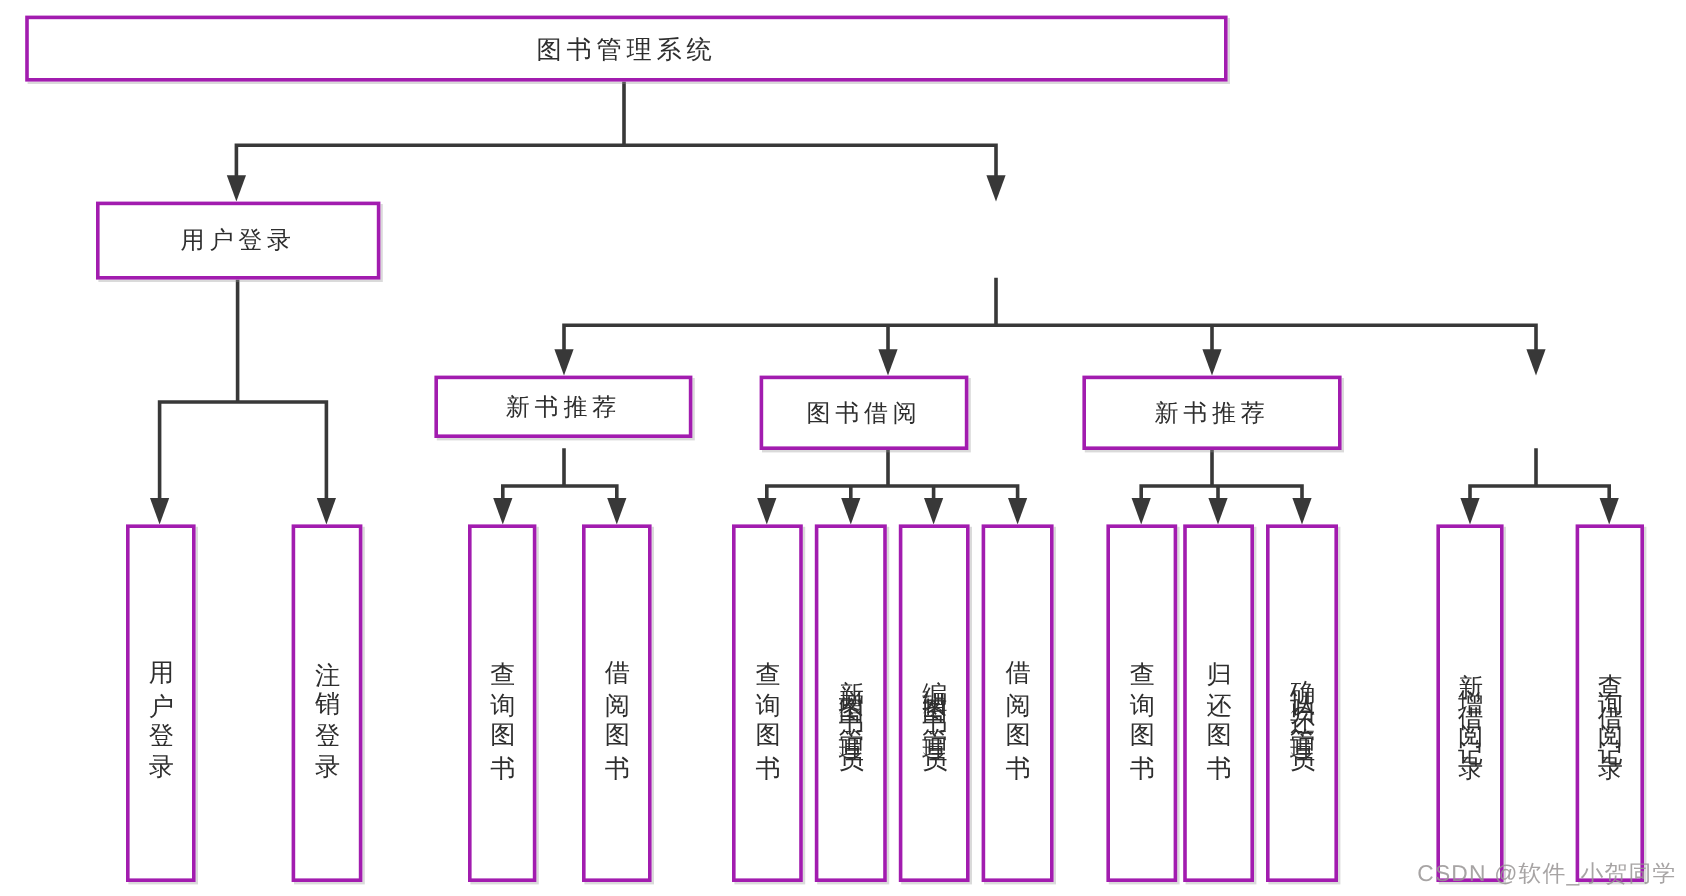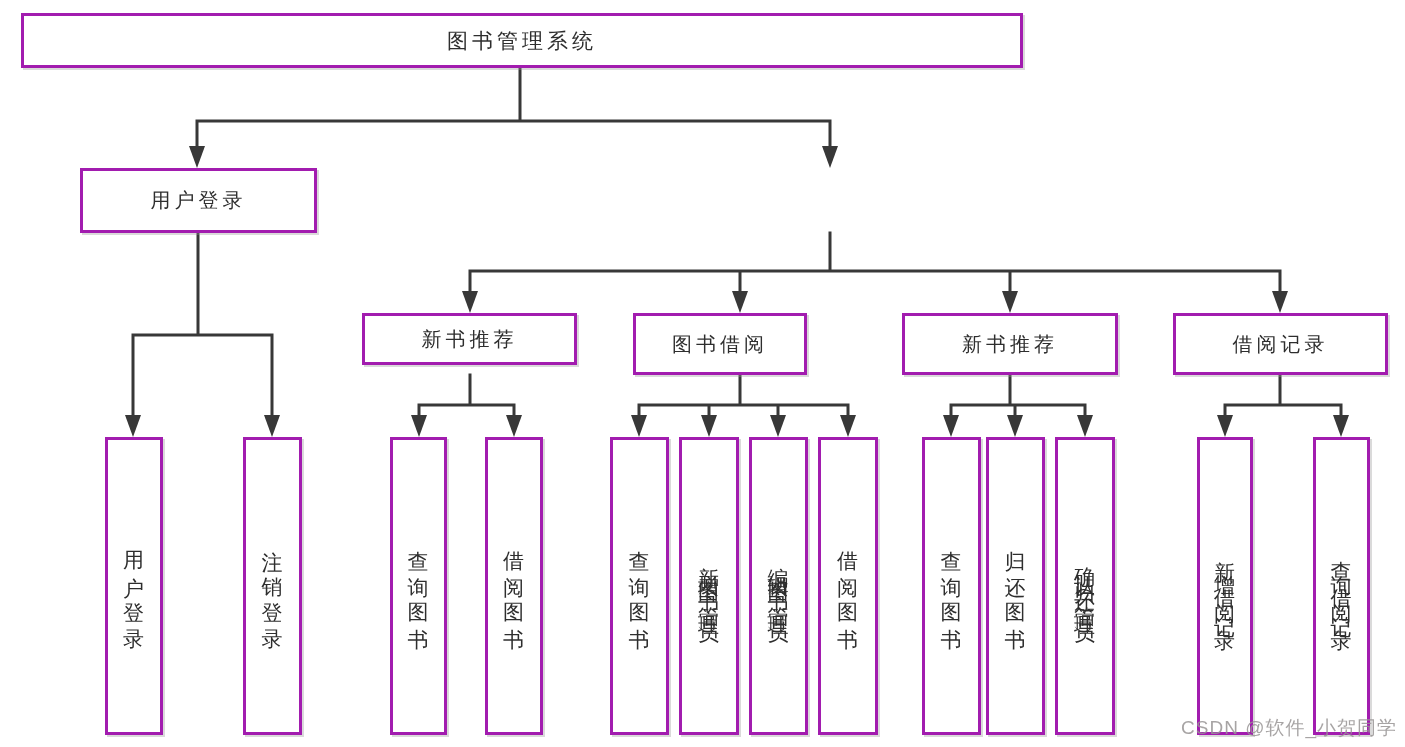--- a/index.html
+++ b/index.html
@@ -127,23 +127,20 @@
 
   <div class="node" style="left:362px; top:313px; width:215px; height:52px;">
     <span class="lbl">新书推荐</span>
   </div>
   <div class="node" style="left:633px; top:313px; width:174px; height:62px;">
     <span class="lbl">图书借阅</span>
   </div>
   <div class="node" style="left:902px; top:313px; width:216px; height:62px;">
     <span class="lbl">新书推荐</span>
   </div>
-  <div class="node" style="left:1173px; top:313px; width:215px; height:62px;">
-    <span class="lbl">借阅记录</span>
-  </div>
 
   <div class="node leaf" style="left:105px; width:58px;">
     <span class="lbl ls-4">用户登录</span>
   </div>
   <div class="node leaf" style="left:243px; width:59px;">
     <span class="lbl ls-4">注销登录</span>
   </div>
 
   <div class="node leaf" style="left:390px; width:57px;">
     <span class="lbl ls-4">查询图书</span>

